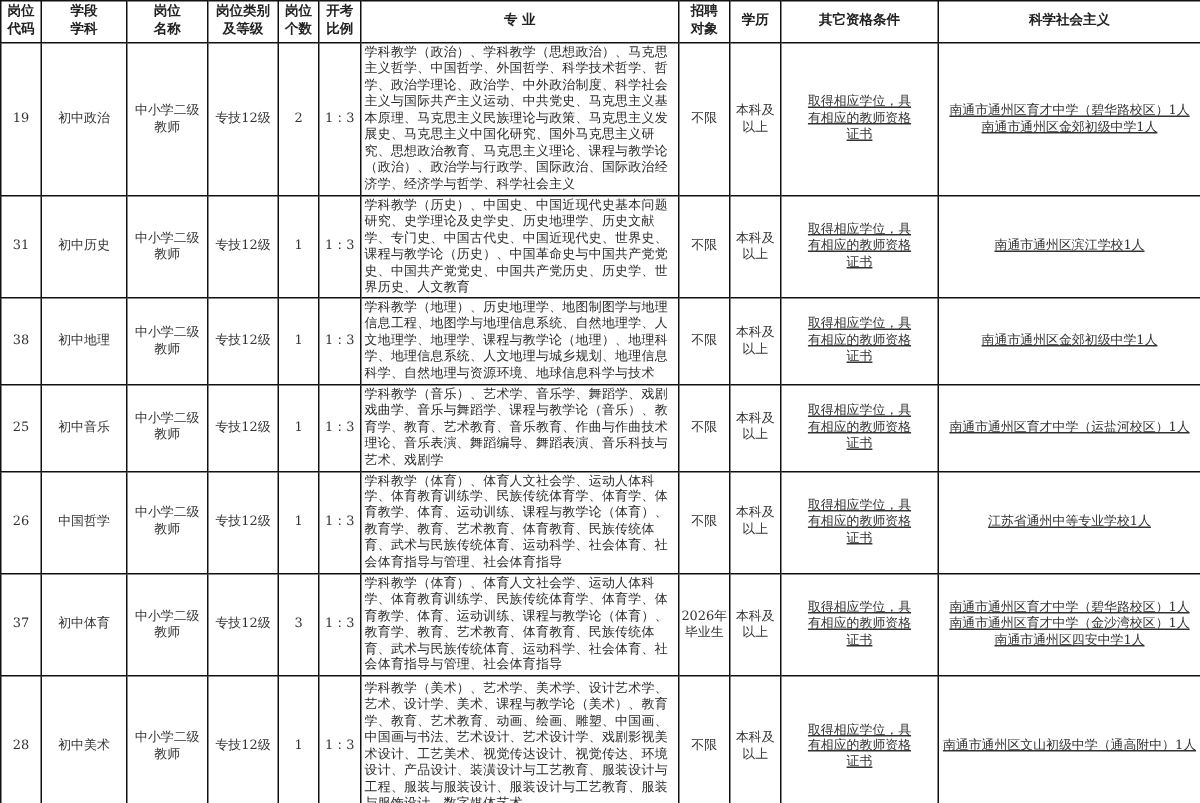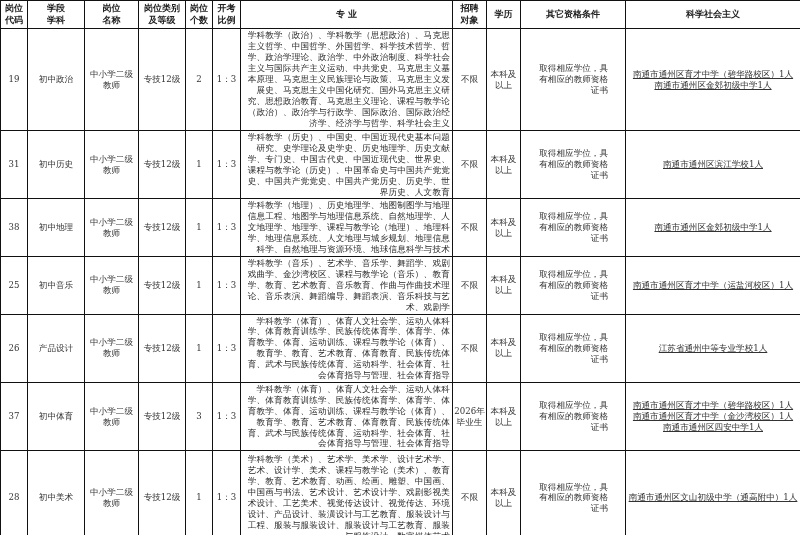--- a/index.html
+++ b/index.html
@@ -1,21 +1,21 @@
 <!DOCTYPE html>
 <html><head>
 <meta charset="utf-8">
 <style>
   html, body { margin:0; padding:0; background:#ffffff; }
   body { width:800px; height:535px; overflow:hidden; font-family:"DejaVu Serif","Liberation Serif",serif; color:#222; }
   table { border-collapse:collapse; table-layout:fixed; width:800px; position:absolute; left:0; top:0; }
   td, th { border:1.5px solid #111; padding:0 1px; font-size:8.6px; line-height:10.9px; text-align:center; vertical-align:middle; overflow:hidden; font-weight:normal; color:#333; }
   th { font-family:"DejaVu Sans","Liberation Sans",sans-serif; font-weight:bold; color:#222; font-size:9px; line-height:11.5px; }
-  td.major { text-align:right; padding:1px 2px; letter-spacing:0.2px; color:#2a2a2a; }
-  td.cond { text-align:right; padding:0 17px; }
+  td.major { text-align:left; padding:1px 2px; letter-spacing:0.2px; color:#2a2a2a; }
+  td.cond { text-align:center; padding:0 17px;text-decoration:underline; }
   .units div { white-space:nowrap;text-decoration:underline; }
   tr.hdr { height:28px;padding-left:43px; }
 </style>
 </head>
 <body>
 
 <table>
   <colgroup>
     <col style="width:27px">
       <col style="width:57px">
@@ -91,31 +91,31 @@
           <div>南通市通州区金郊初级中学1人</div>
         </td>
   </tr>
       <tr style="height: 57px;">
     <td>25</td>
     <td>初中音乐</td>
     <td>中小学二级教师</td>
     <td>专技12级</td>
     <td>1</td>
     <td>1：3</td>
-    <td class="major">学科教学（音乐）、艺术学、音乐学、舞蹈学、戏剧戏曲学、金沙湾校区、课程与教学论（音乐）、教育学、教育、艺术教育、音乐教育、作曲与作曲技术理论、音乐表演、舞蹈编导、舞蹈表演、音乐科技与艺术、戏剧学</td>
+    <td class="major">学科教学（音乐）、艺术学、音乐学、舞蹈学、戏剧戏曲学、音乐与舞蹈学、课程与教学论（音乐）、教育学、教育、艺术教育、音乐教育、作曲与作曲技术理论、音乐表演、舞蹈编导、舞蹈表演、音乐科技与艺术、戏剧学</td>
     <td>不限</td>
     <td>本科及以上</td>
     <td class="cond">取得相应学位，具有相应的教师资格证书</td>
     <td class="units">
           <div>南通市通州区育才中学（运盐河校区）1人</div>
         </td>
   </tr>
       <tr style="height: 66px;">
     <td>26</td>
-    <td>产品设计</td>
+    <td>中国哲学</td>
     <td>中小学二级教师</td>
     <td>专技12级</td>
     <td>1</td>
     <td>1：3</td>
     <td class="major">学科教学（体育）、体育人文社会学、运动人体科学、体育教育训练学、民族传统体育学、体育学、体育教学、体育、运动训练、课程与教学论（体育）、教育学、教育、艺术教育、体育教育、民族传统体育、武术与民族传统体育、运动科学、社会体育、社会体育指导与管理、社会体育指导</td>
     <td>不限</td>
     <td>本科及以上</td>
     <td class="cond">取得相应学位，具有相应的教师资格证书</td>
     <td class="units">
           <div>江苏省通州中等专业学校1人</div>

